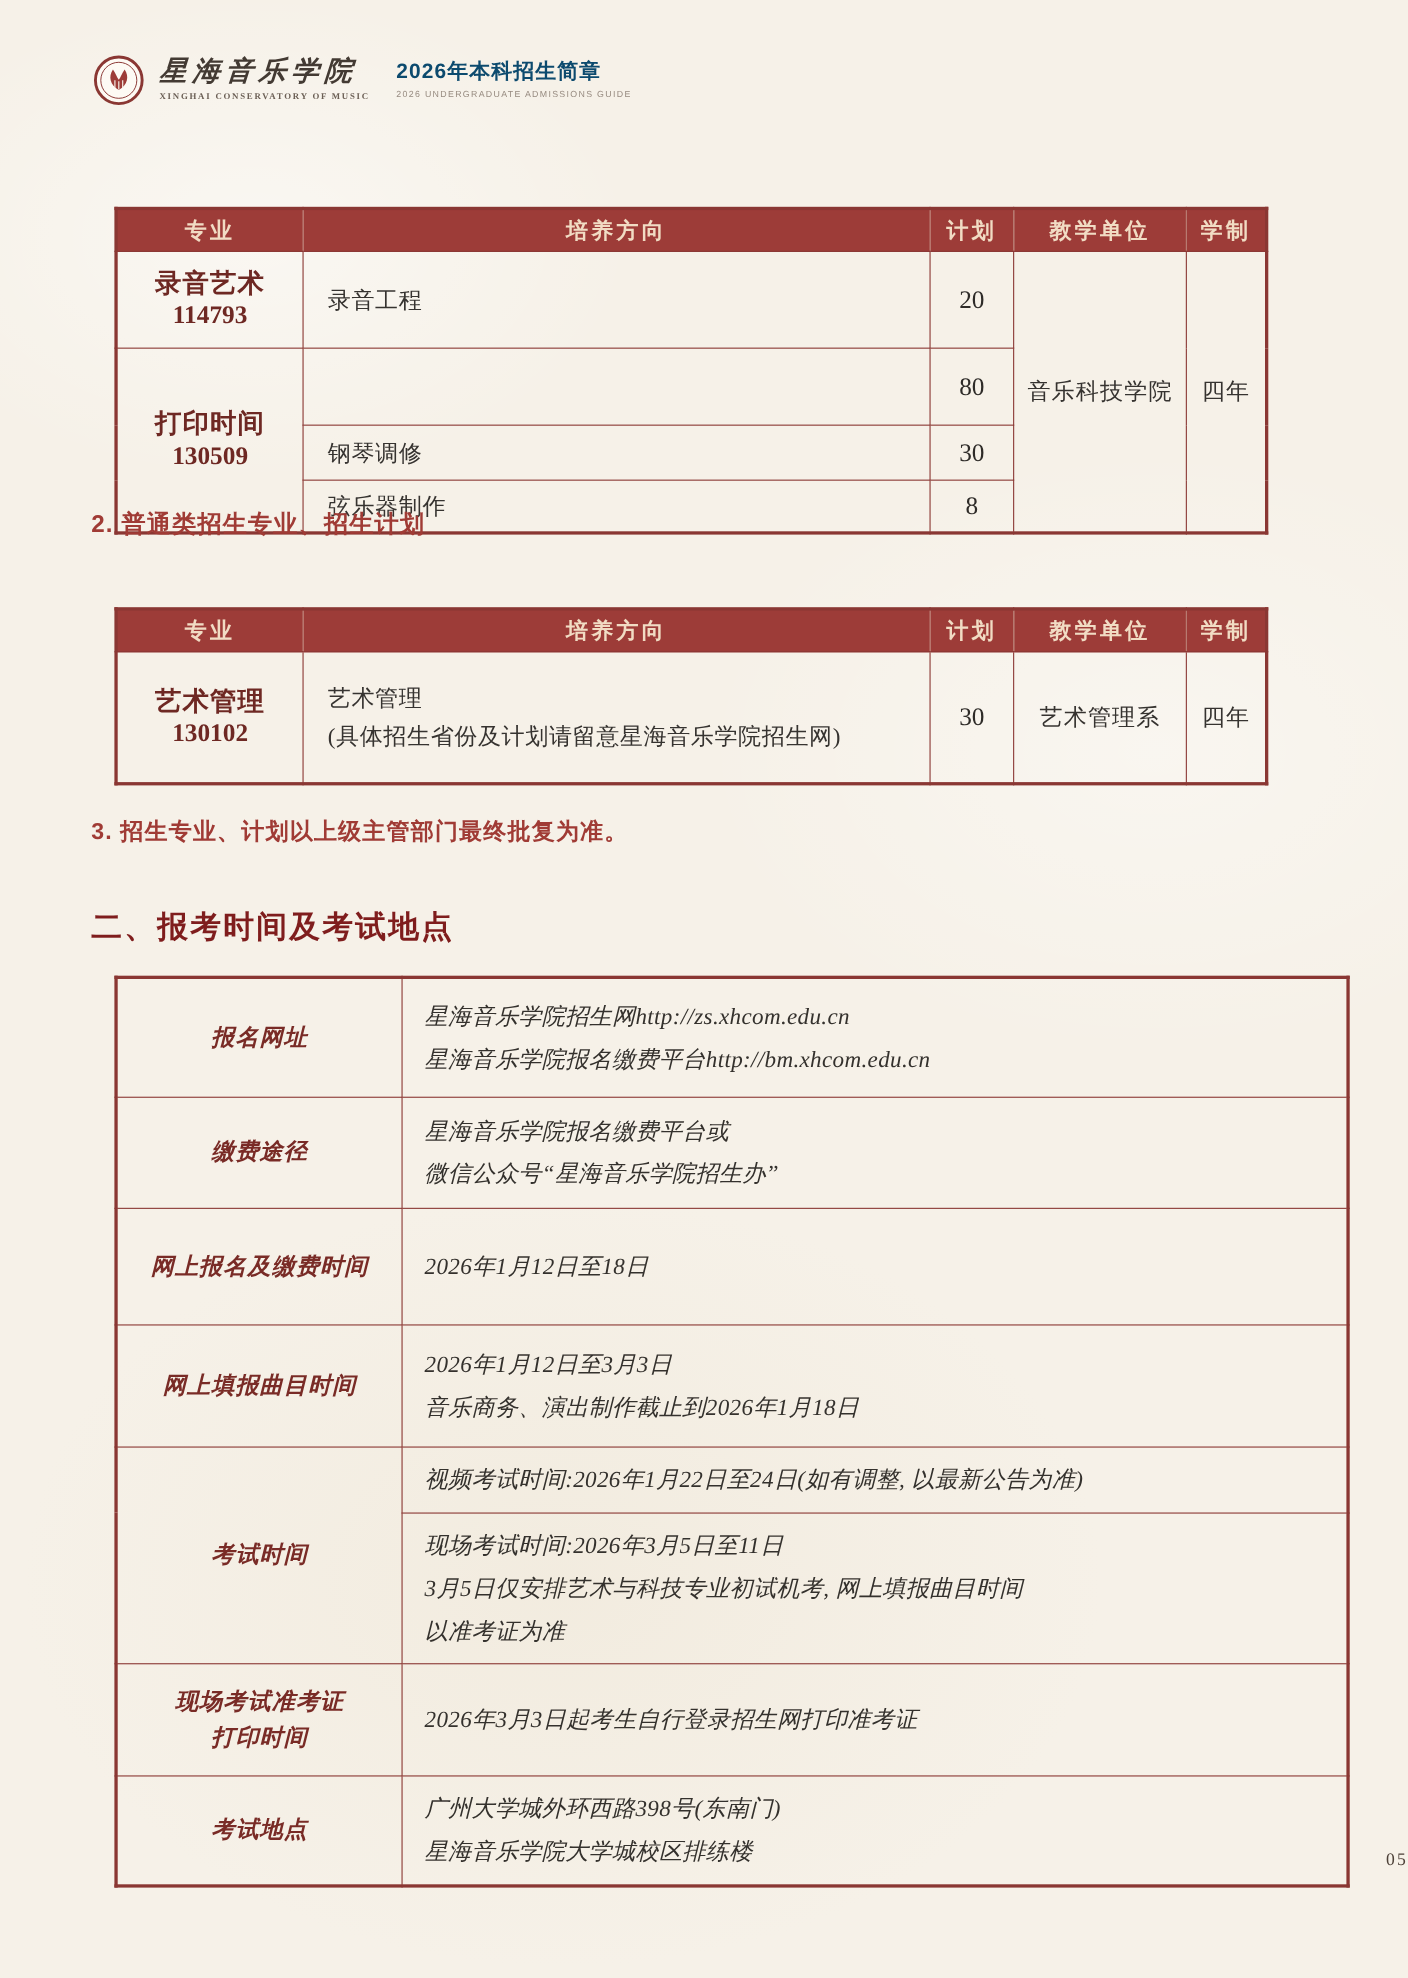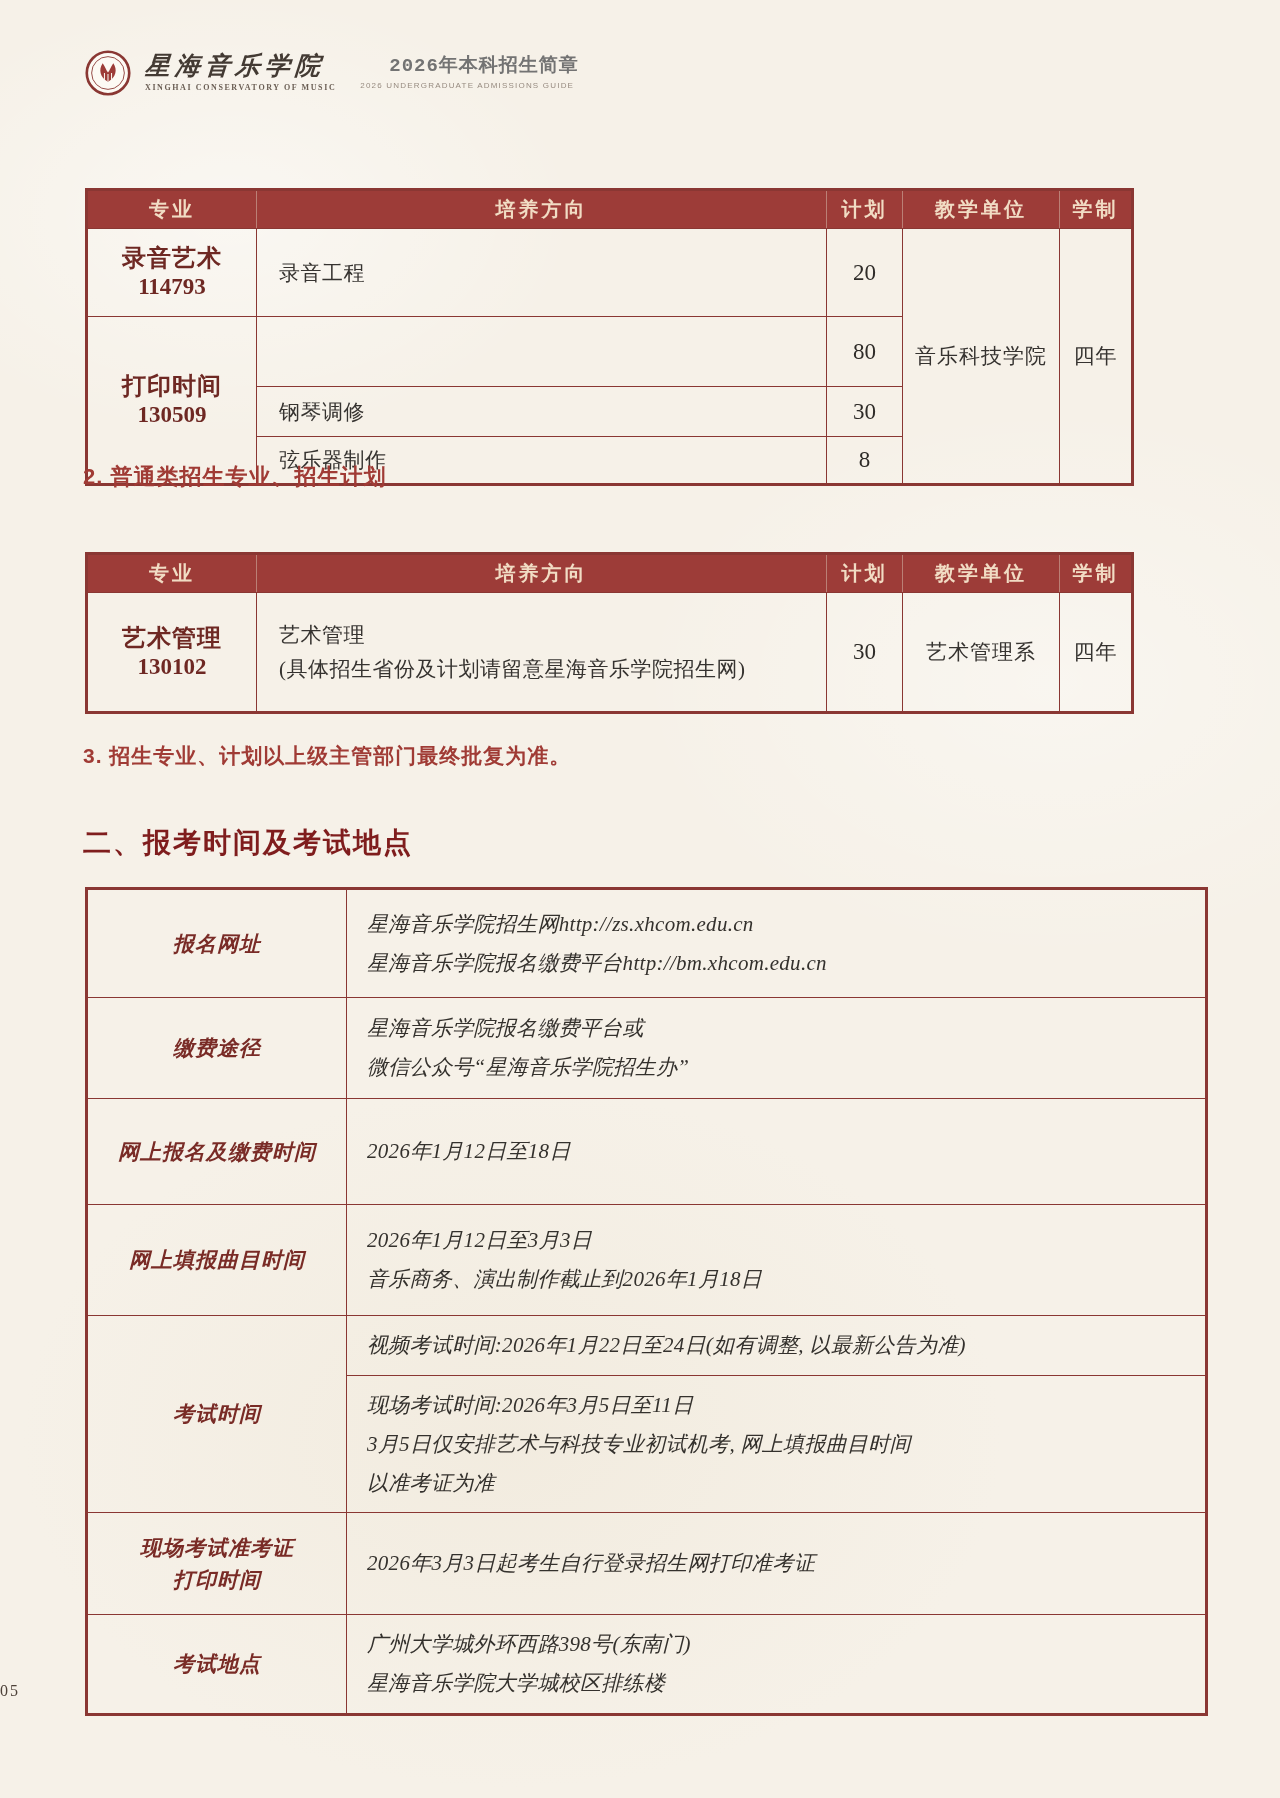--- a/index.html
+++ b/index.html
@@ -19,27 +19,27 @@
   .hdr{left:85px;top:50px;display:flex;align-items:center;gap:14px;}
   .hdr .logo{flex:0 0 auto;width:46px;height:46px;}
   .hdr .namecol{display:flex;flex-direction:column;line-height:1.05;}
   .school-cn{
     font-family:"Liberation Serif",serif;font-weight:bold;font-style:italic;
     font-size:25px;letter-spacing:5px;color:#433a33;transform:skewX(-4deg);
   }
   .school-en{font-family:Liberation Serif, serif;font-size:8px;font-weight:bold;
     letter-spacing:1.6px;color:#6b5f55;margin-top:5px;}
   .titlecol{display:flex;flex-direction:column;margin-left:10px;line-height:1.1;}
-  .doc-title-cn{font-family:Liberation Mono, monospace;font-weight:bold;
-    font-size:19px;letter-spacing:1px;color:#737373;margin-left:29px;}
+  .doc-title-cn{font-family:Liberation Sans, sans-serif;font-weight:bold;
+    font-size:19px;letter-spacing:1px;color:#0c4a6e;}
   .doc-title-en{font-family:"Liberation Sans",sans-serif;font-size:8px;
     letter-spacing:1.2px;color:#978b80;margin-top:5px;}
 
   
-  table.t{border-collapse:collapse;table-layout:fixed;background:transparent;}
+  table.t{border-collapse:collapse;table-layout:fixed;background:transparent;margin-left:19px;}
   table.t{border:3px solid #8a3733;}
   table.t td{border:1.5px solid #8a3733;padding:0;}
   table.t th{
     background:#9d3c38;color:#f1dcc4;font-family:"Liberation Sans",sans-serif;
     font-weight:bold;font-size:20px;letter-spacing:3px;padding:0;height:37px;
     border-bottom:1.5px solid #8a3733;
   }
   table.t th + th{border-left:1.5px solid #bb8076;}
 
   .major-cell{text-align:center;vertical-align:middle;}
@@ -60,21 +60,21 @@
     font-size:28px;color:#7f1d1d;letter-spacing:2px;}
 
   
   .info-lbl{text-align:center;vertical-align:middle;
     font-family:"Liberation Sans",sans-serif;font-weight:bold;
     font-size:21px;color:#792b26;letter-spacing:1px;line-height:1.5;}
   .info-val{vertical-align:middle;text-align:left;padding:10px 14px 10px 20px !important;
     font-size:21px;color:#34312d;line-height:1.85;letter-spacing:.3px;}
 
   
-  .pagenum{left:0;top:1682px;width:1280px;text-align:left;
+  .pagenum{left:0;top:1682px;width:1280px;text-align:right;
     font-size:16px;color:#4d4138;letter-spacing:2px;}
 </style>
 </head>
 <body>
 
 <div class="abs hdr">
   <span class="logo">
     <svg width="46" height="46" viewBox="0 0 52 52">
       <circle cx="26" cy="26" r="24" fill="#fdfaf4" stroke="#8a3733" stroke-width="3"></circle>
       <circle cx="26" cy="26" r="18.5" fill="none" stroke="#8a3733" stroke-width="1"></circle>

